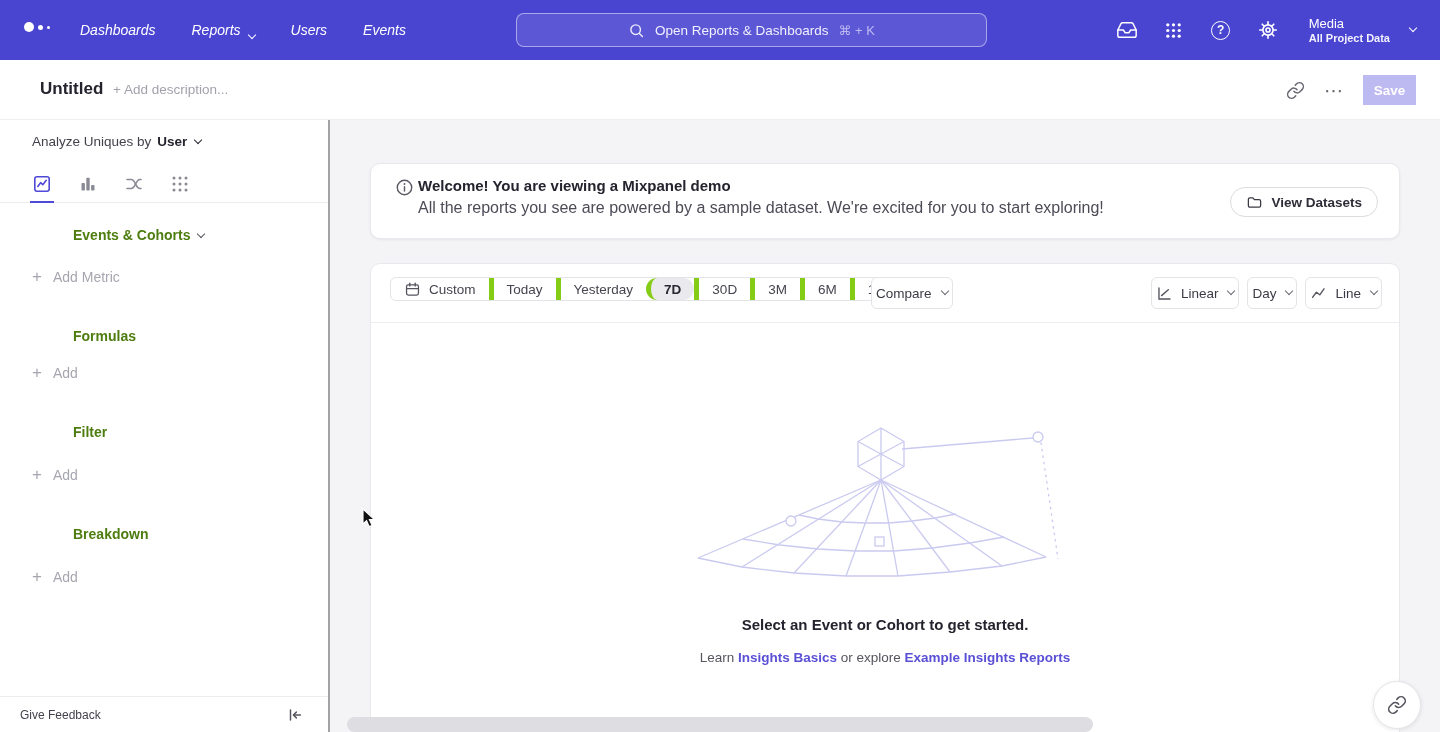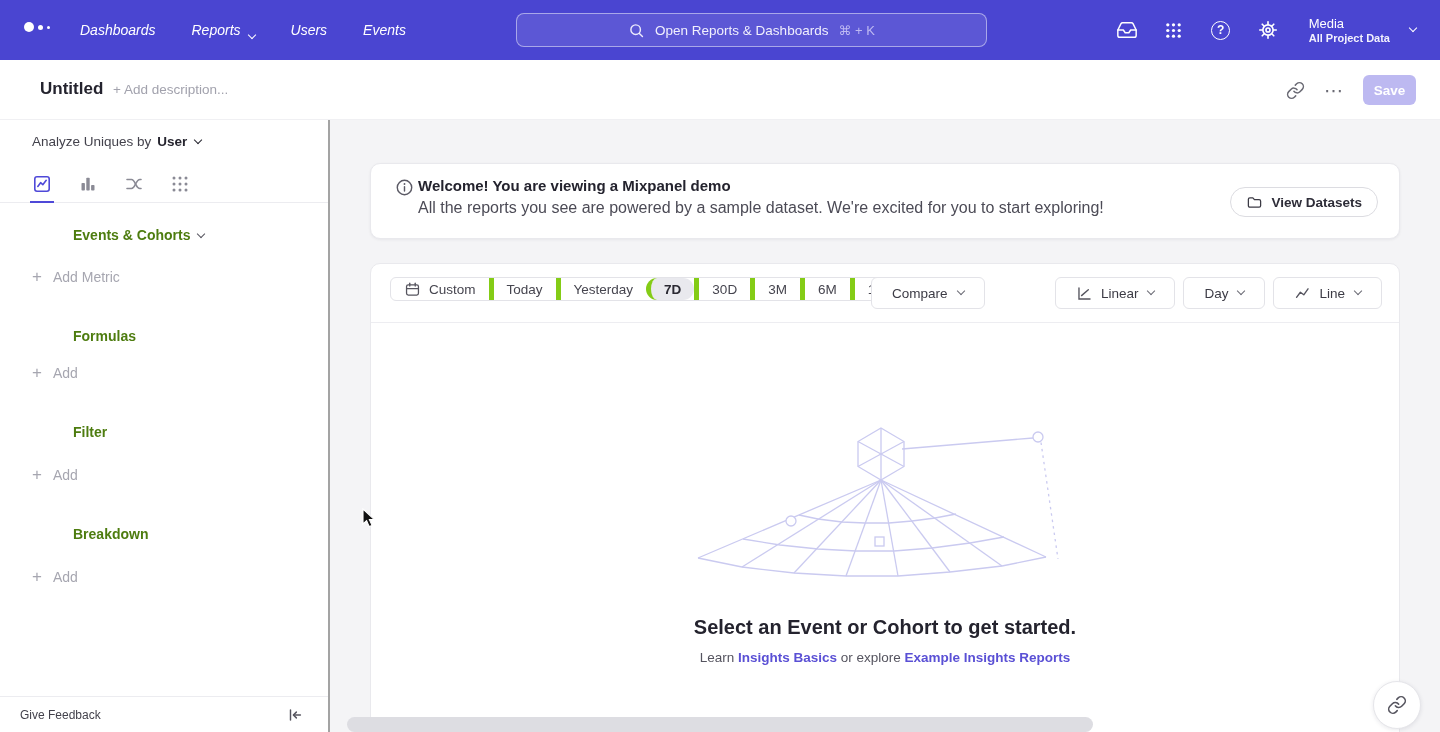--- a/index.html
+++ b/index.html
@@ -25,21 +25,21 @@
   .project-name { font-size:13px; font-weight:400; line-height:1.3; }
   .project-scope { font-size:11px; font-weight:700; color:#f2f1fd; }
 
   
   .header { position:absolute; top:60px; left:0; right:0; height:60px; background:#fff; border-bottom:1px solid #f0f0f3; }
   .report-title { position:absolute; left:40px; top:19px; font-size:17px; font-weight:600; color:#24232e; cursor:text; }
   .report-desc { position:absolute; left:113px; top:22px; font-size:13.5px; color:#a2a2ad; cursor:text; }
   .header-actions { position:absolute; right:24px; top:15px; height:30px; display:flex; align-items:center; gap:19px; }
   .icon-btn { display:flex; align-items:center; justify-content:center; cursor:pointer; background:none; border:none; }
   .ellipsis { font-size:19px; color:#6a6a74; line-height:1; letter-spacing:1px; }
-  .save-btn { width:53px; height:30px; background:#bdb9f1; color:#fff; border:none; border-radius:6px; font-size:13.5px; font-weight:600; cursor:default; }
+  .save-btn { width:53px; height:30px; background:#bdb9f1; color:#fff; border:none; border-radius:0; font-size:13.5px; font-weight:600; cursor:default; }
 
   
   .sidebar { position:absolute; left:0; top:120px; width:330px; bottom:0; background:#fff; border-right:2px solid #a3a3a3; }
   .analyze-row { position:absolute; left:32px; top:14px; font-size:13.5px; color:#43424c; display:flex; align-items:center; gap:6px; }
   .analyze-val { font-weight:700; color:#26252f; display:flex; align-items:center; cursor:pointer; }
   .tabs { position:absolute; left:0; top:46px; width:100%; height:37px; border-bottom:1px solid #ececf0; display:flex; align-items:center; padding-left:30px; gap:22px; }
   .tab { width:24px; height:24px; display:flex; align-items:center; justify-content:center; color:#8a8a95; cursor:pointer; position:relative; }
   .tab.sel { color:#4f49d8; }
   .tab.sel::after { content:""; position:absolute; left:0; right:0; bottom:-7px; height:2px; background:#4f49d8; }
   .side-head { position:absolute; left:32px; font-size:14px; font-weight:700; color:#4d7c0f; display:flex; align-items:center;margin-left:41px; }
@@ -56,27 +56,27 @@
   .banner-title { position:absolute; left:47px; top:13px; font-size:15px; font-weight:700; color:#24232e; }
   .banner-body { position:absolute; left:47px; top:35px; font-size:16px; color:#4c4b56; }
   .view-datasets { position:absolute; right:21px; top:23px; height:30px; border:1px solid #dcdce1; background:#fff; border-radius:15px; display:flex; align-items:center; gap:8px; padding:0 15px; font-size:13.5px; font-weight:600; color:#2e2d38; cursor:pointer; }
 
   .card { position:absolute; left:40px; top:143px; width:1030px; height:520px; background:#fff; border:1px solid #e9e9ed; border-radius:10px 10px 0 0; }
   .toolbar { position:absolute; top:0; left:0; right:0; height:59px; border-bottom:1px solid #ededf1; }
   .seg { position:absolute; left:19px; top:13px; height:24px; display:flex; border:1px solid #e3e3e8; border-radius:6px; overflow:hidden; background:#fff; }
   .seg-item { display:flex; align-items:center; gap:8px; padding:0 13px; font-size:13.5px; color:#46454f; border-left:5px solid #84cc16; cursor:pointer; white-space:nowrap; }
   .seg-item:first-child { border-left:none; }
   .seg-item.sel { background:#e9e9ee; color:#2a2933; font-weight:600;border-radius:11px; }
-  .btn { height:32px; border:1px solid #e3e3e8; background:#fff; border-radius:6px; display:flex; align-items:center; gap:8px; padding:0 20px; font-size:13.5px; color:#3c3b45; cursor:pointer; white-space:nowrap; }
+  .btn { height:32px; border:1px solid #e3e3e8; background:#fff; border-radius:6px; display:flex; align-items:center; gap:8px; padding:0 4px; font-size:13.5px; color:#3c3b45; cursor:pointer; white-space:nowrap; }
   .btn .chev { color:#6a6a74; margin-left:2px; }
   .compare-btn { position:absolute; left:500px; top:13px; }
   .right-btns { position:absolute; right:17px; top:13px; display:flex; gap:8px; }
 
   .illus { position:absolute; left:325px; top:158px; }
-  .empty-title { position:absolute; top:352px; left:0; right:0; text-align:center; font-size:20px; font-weight:700; color:#24232e; }
+  .empty-title { position:absolute; top:352px; left:0; right:0; text-align:center; font-size:15px; font-weight:700; color:#24232e; }
   .empty-sub { position:absolute; top:386px; left:0; right:0; text-align:center; font-size:13.5px; color:#55545f; }
   .link { color:#5a50d5; font-weight:700; cursor:pointer; }
 
   .fab { position:absolute; left:1043px; top:561px; width:48px; height:48px; border-radius:50%; background:#fff; border:1px solid #e6e6ea; box-shadow:0 1px 4px rgba(25,25,55,.10); display:flex; align-items:center; justify-content:center; cursor:pointer; }
   .hscroll { position:absolute; left:17px; top:597px; width:746px; height:15px; border-radius:8px; background:#dddde2; cursor:grab; }
   .cursor { position:absolute; left:32px; top:388px; z-index:100; pointer-events:none; }
 </style>
 </head>
 <body>
 

